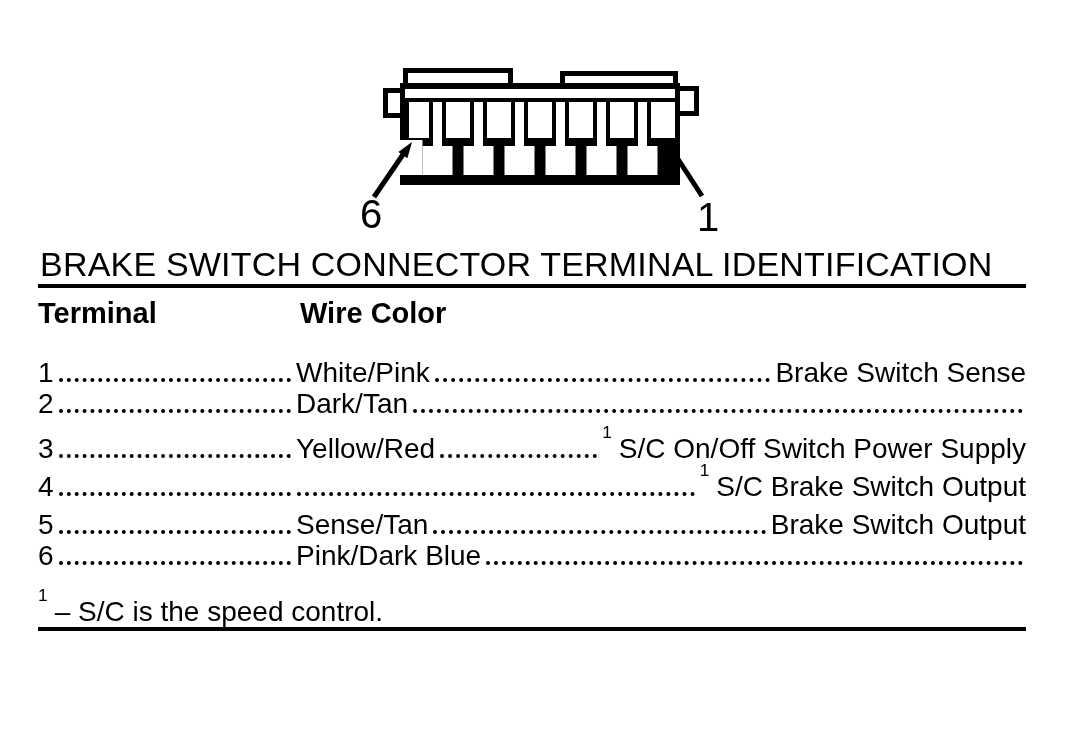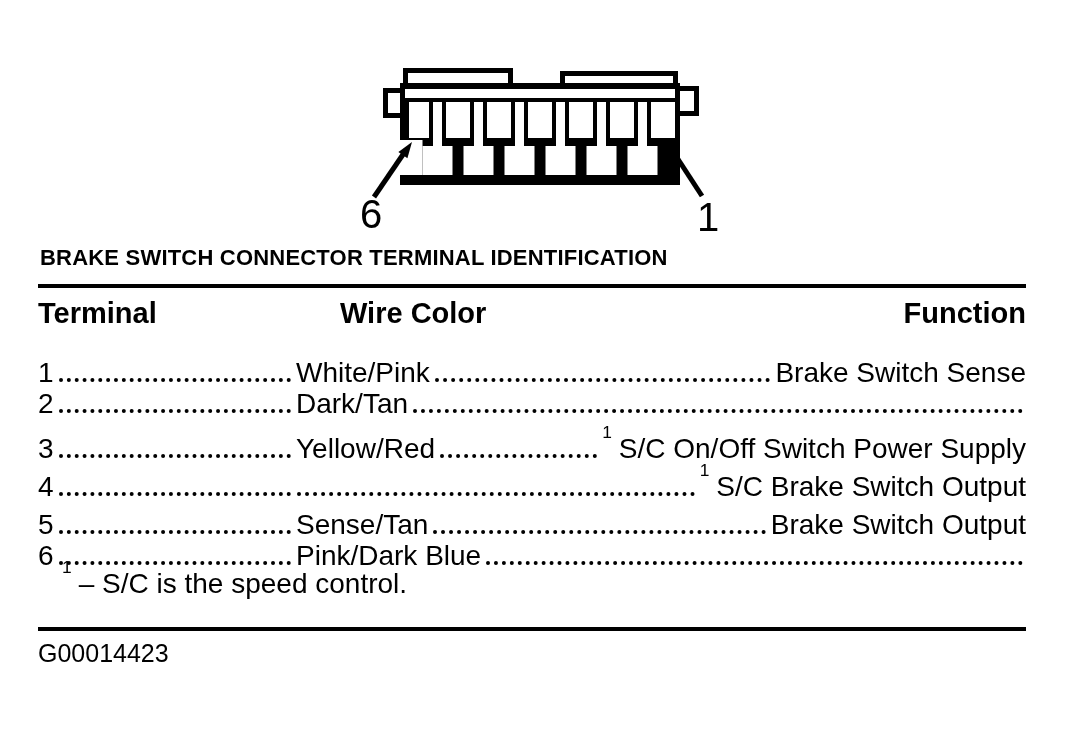--- a/index.html
+++ b/index.html
@@ -22,39 +22,38 @@
   .connector-svg text {
     font-family: "Liberation Sans", sans-serif;
     font-size: 40px;
     fill: #000;
   }
 
   
   .title {
     position: absolute;
     left: 40px; top: 245px;
-    font-size: 22px;
-    font-weight: bold;
+    font-size: 34px;
+    font-weight: normal;
     letter-spacing: 0.2px;
     white-space: nowrap;
     text-align: right;
   }
   .rule { position: absolute; left: 38px; right: 40px; background: #000; }
   .rule-top { top: 284px; height: 4px; }
   .rule-bottom { top: 627px; height: 4px; }
 
   
   .headers {
     position: absolute;
     left: 38px; right: 40px; top: 297px;
     display: flex;
     align-items: flex-start;
     font-size: 29px;
     font-weight: bold;
-    gap: 40px;
   }
   .hdr-terminal { flex: 0 0 262px; }
   .hdr-wire { flex: 1 1 auto; }
   .hdr-fn { flex: 0 0 auto; text-align: right; }
 
   
   .rows { position: absolute; left: 38px; right: 40px; top: 347px; }
   .row {
     display: flex;
     align-items: baseline;
@@ -77,23 +76,22 @@
   sup {
     font-size: 0.62em;
     position: relative;
     top: -0.55em;
   }
   sup:not(:empty) { margin-right: 7px; }
 
   
   .footnote {
     position: absolute;
-    left: 38px; top: 567px;
+    left: 38px; top: 595px;
     font-size: 28px;
-    margin-left: 24px;
   }
   .footnote sup { margin-right: 7px; }
   .figure-id {
     position: absolute;
     left: 38px; top: 639px;
     font-size: 25px;
   }
 </style>
 </head>
 <body>
@@ -153,21 +151,20 @@
       <text x="708" y="231" text-anchor="middle">1</text>
     </g>
   </svg>
 
   <div class="title">BRAKE SWITCH CONNECTOR TERMINAL IDENTIFICATION</div>
   <div class="rule rule-top"></div>
 
   <div class="headers">
     <span class="hdr-terminal">Terminal</span>
     <span class="hdr-wire">Wire Color</span>
-    <span class="hdr-fn">Function</span>
   </div>
 
   <div class="rows">
 
     <div class="row">
       <span class="num">1</span>
       <span class="leader l1"></span>
       <span class="wire">White/Pink</span>
       <span class="leader l2"></span>
       <span class="fn"><sup></sup><span>Brake Switch Sense</span></span>
@@ -211,15 +208,14 @@
     </div>
 
   </div>
 
   <div class="footnote">
     <sup>1</sup><span>– S/C is the speed control.</span>
   </div>
 
   <div class="rule rule-bottom"></div>
 
-  <div class="figure-id">G00014423</div>
 
 </div>
 
 </body></html>

